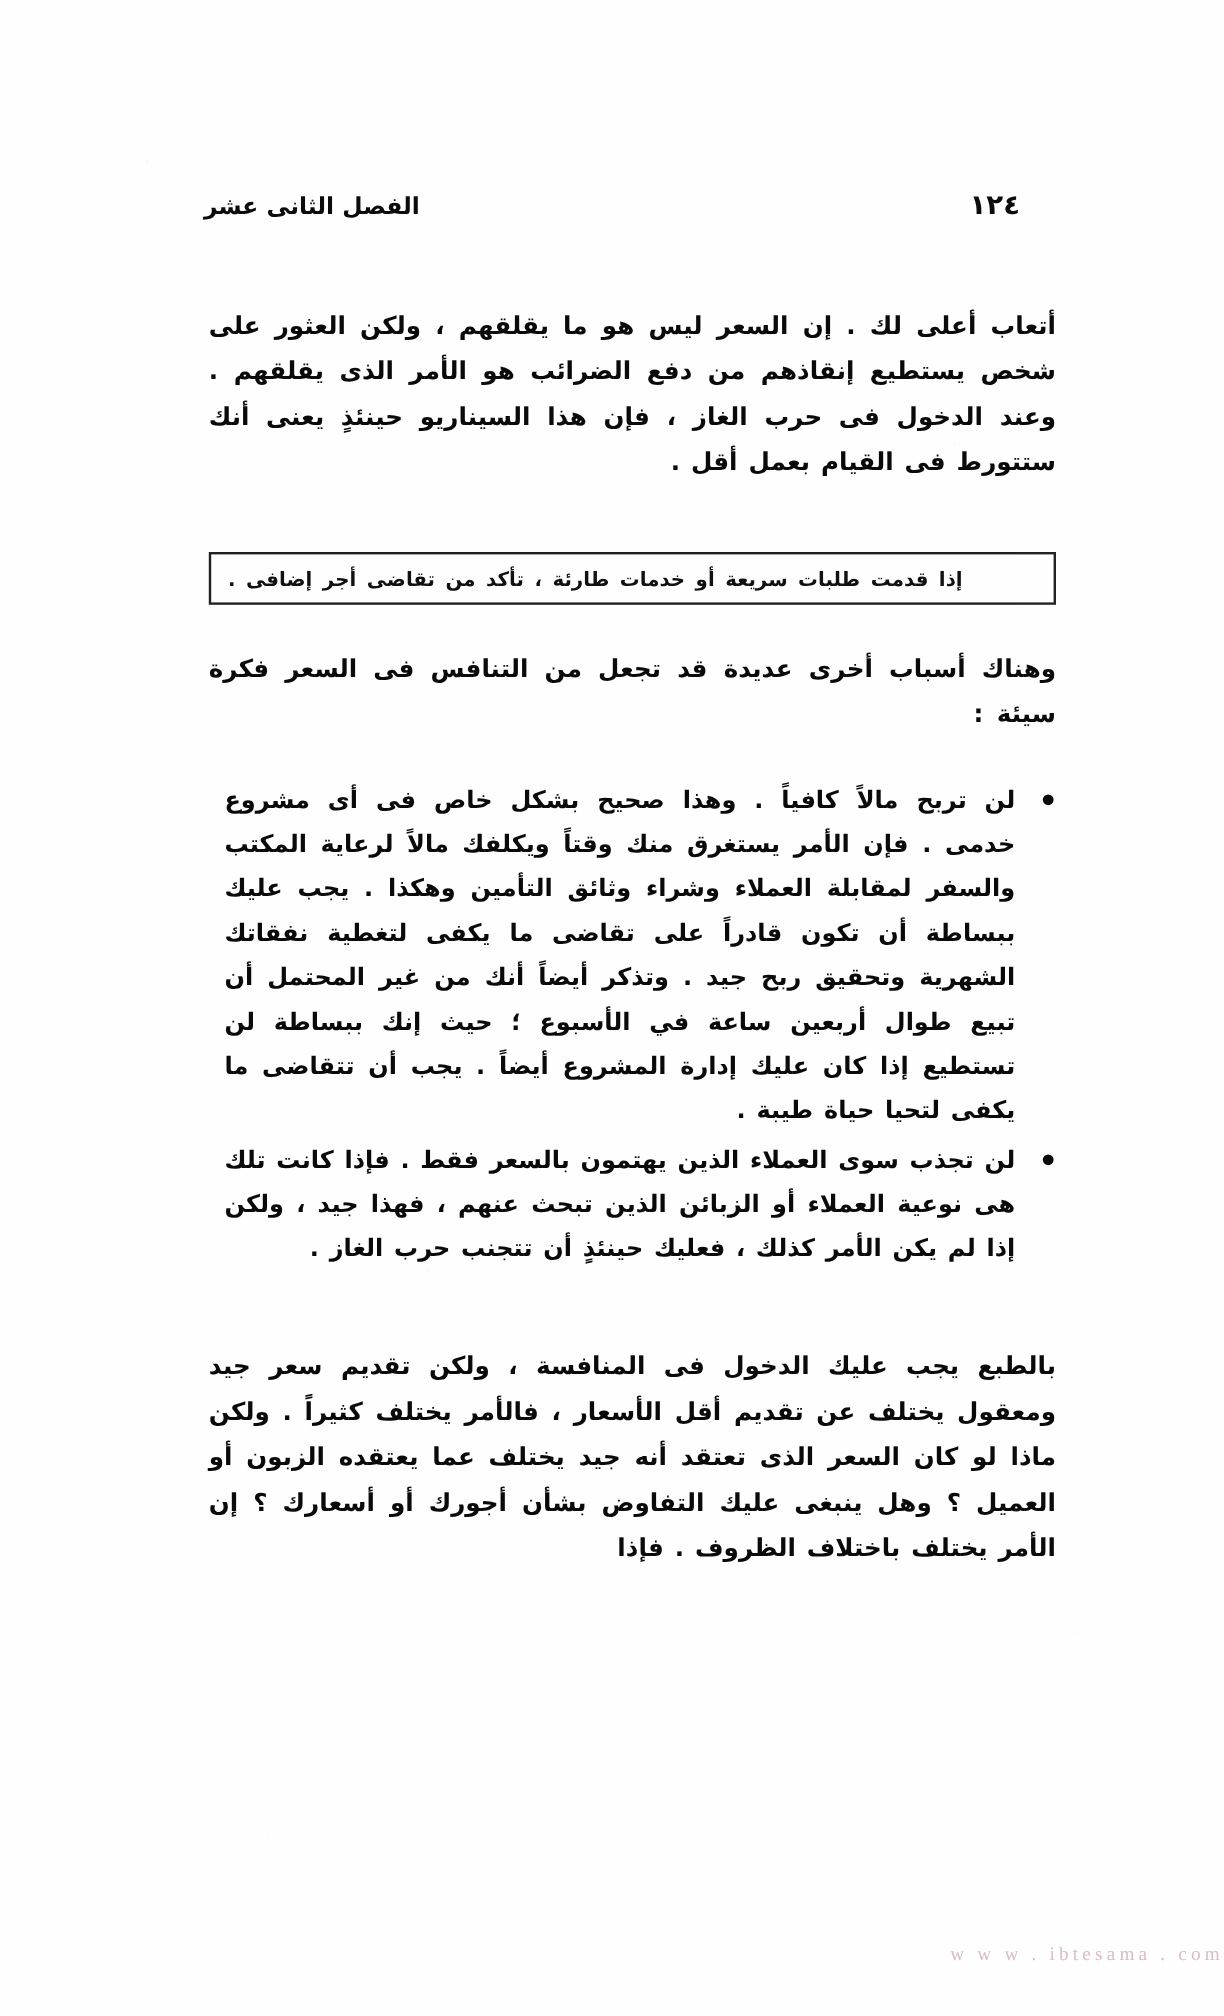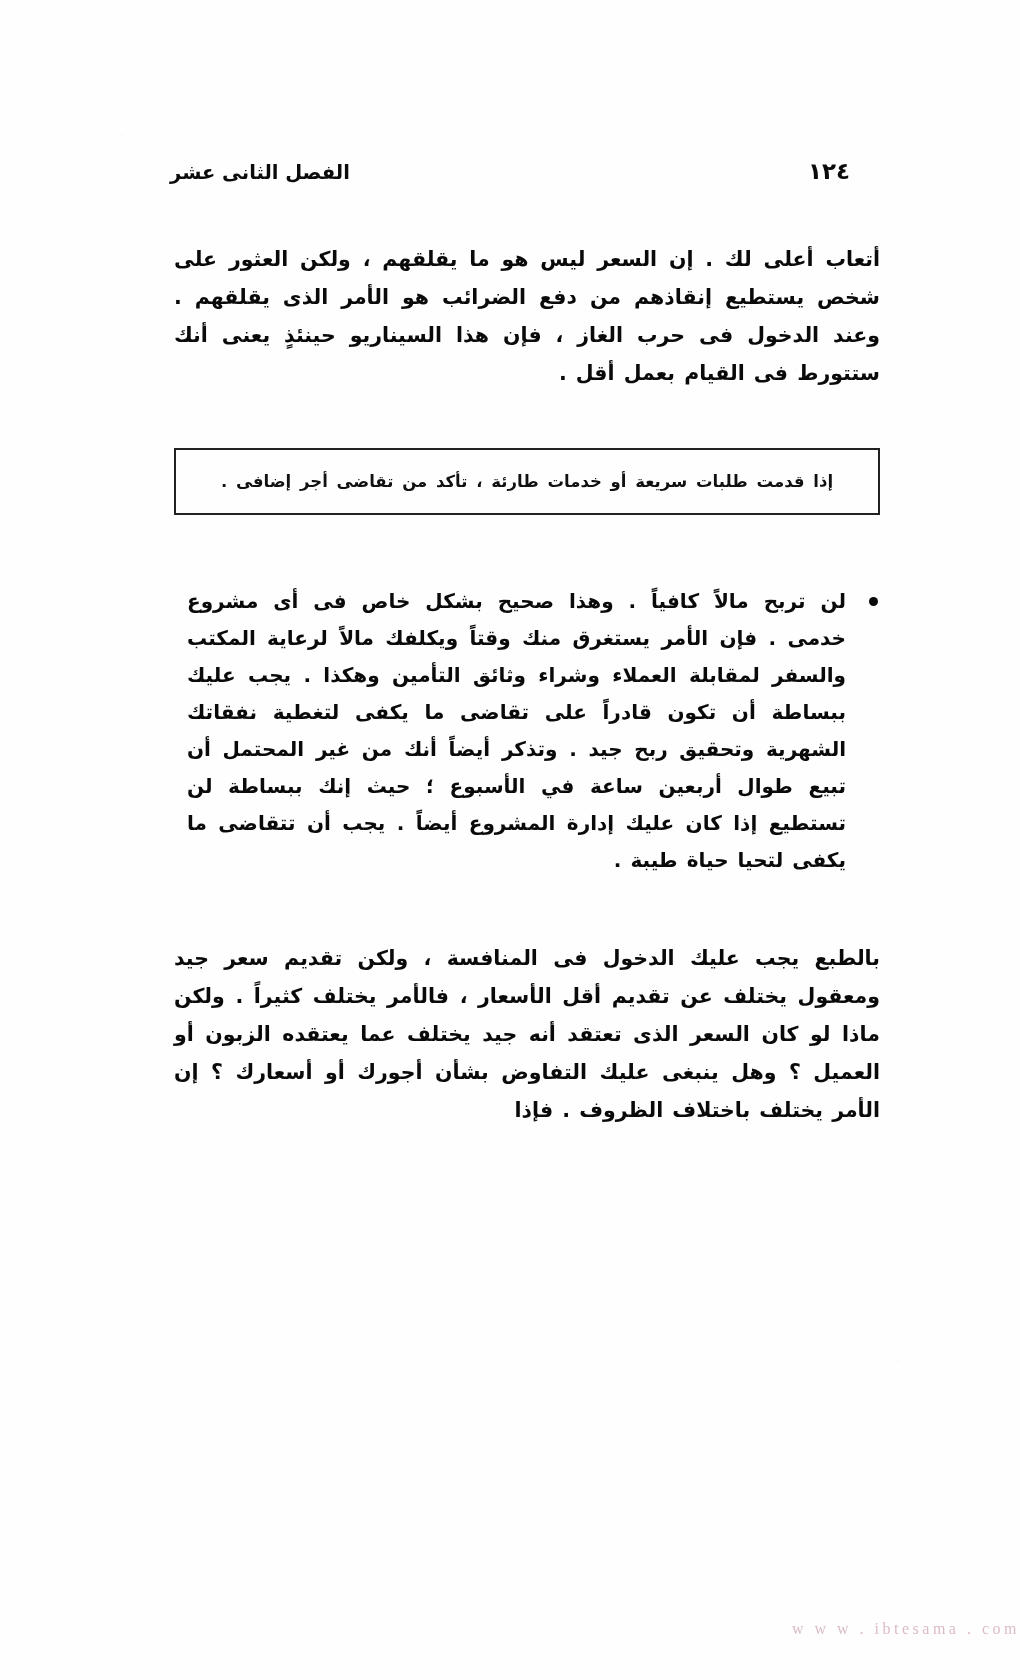--- a/index.html
+++ b/index.html
@@ -49,21 +49,21 @@
   .runhead-pageno {
     font-size: 23px;
     font-weight: 700;
     color: #0b0b0b;
     letter-spacing: 1px;
   }
 
   
   .col {
     position: absolute;
-    top: 240px;
+    top: 252px;
     right: 140px;
     width: 706px;
   }
 
   p.para {
     margin: 0;
     font-size: 20.5px;
     line-height: 38px;
     color: #0a0a0a;
     text-align: justify;
@@ -74,24 +74,24 @@
   }
   p.para.loose { letter-spacing: 0.4px; word-spacing: 4px; }
 
   .spacer-lg { height: 56px; }
   .spacer-md { height: 34px; }
 
   
   .callout {
     margin: 0;
     border: 2px solid #111;
-    height: 67px;
+    height: 44px;
     display: flex;
     align-items: center;
-    justify-content: center;
+    justify-content: flex-end;
     padding: 0 14px;
     box-sizing: border-box;
     
     opacity: 0.93;
   }
   .callout-text {
     font-size: 16.5px;
     font-weight: 700;
     color: #141414;
     letter-spacing: 0.3px;
@@ -165,27 +165,32 @@
     <p class="para">أتعاب أعلى لك . إن السعر ليس هو ما يقلقهم ، ولكن العثور على شخص يستطيع إنقاذهم من دفع الضرائب هو الأمر الذى يقلقهم . وعند الدخول فى حرب الغاز ، فإن هذا السيناريو حينئذٍ يعنى أنك ستتورط فى القيام بعمل أقل .</p>
 
     <div class="spacer-lg"></div>
 
     <div class="callout">
       <span class="callout-text">إذا قدمت طلبات سريعة أو خدمات طارئة ، تأكد من تقاضى أجر إضافى .</span>
     </div>
 
     <div class="spacer-md"></div>
 
+    <p class="para loose">وهناك أسباب أخرى عديدة قد تجعل من التنافس فى السعر فكرة سيئة :</p>
 
     <div class="spacer-md"></div>
 
     <ul class="bullets">
       <li>
         <span class="bullet-dot"></span>
         <span class="bul-text">لن تربح مالاً كافياً . وهذا صحيح بشكل خاص فى أى مشروع خدمى . فإن الأمر يستغرق منك وقتاً ويكلفك مالاً لرعاية المكتب والسفر لمقابلة العملاء وشراء وثائق التأمين وهكذا . يجب عليك ببساطة أن تكون قادراً على تقاضى ما يكفى لتغطية نفقاتك الشهرية وتحقيق ربح جيد . وتذكر أيضاً أنك من غير المحتمل أن تبيع طوال أربعين ساعة في الأسبوع ؛ حيث إنك ببساطة لن تستطيع إذا كان عليك إدارة المشروع أيضاً . يجب أن تتقاضى ما يكفى لتحيا حياة طيبة .</span>
+      </li>
+      <li>
+        <span class="bullet-dot"></span>
+        <span class="bul-text">لن تجذب سوى العملاء الذين يهتمون بالسعر فقط . فإذا كانت تلك هى نوعية العملاء أو الزبائن الذين تبحث عنهم ، فهذا جيد ، ولكن إذا لم يكن الأمر كذلك ، فعليك حينئذٍ أن تتجنب حرب الغاز .</span>
       </li>
     </ul>
 
     <div class="spacer-lg"></div>
 
     <p class="para">بالطبع يجب عليك الدخول فى المنافسة ، ولكن تقديم سعر جيد ومعقول يختلف عن تقديم أقل الأسعار ، فالأمر يختلف كثيراً . ولكن ماذا لو كان السعر الذى تعتقد أنه جيد يختلف عما يعتقده الزبون أو العميل ؟ وهل ينبغى عليك التفاوض بشأن أجورك أو أسعارك ؟ إن الأمر يختلف باختلاف الظروف . فإذا</p>
   </div>
 
   <div class="watermark">w w w . ibtesama . com</div>
 

